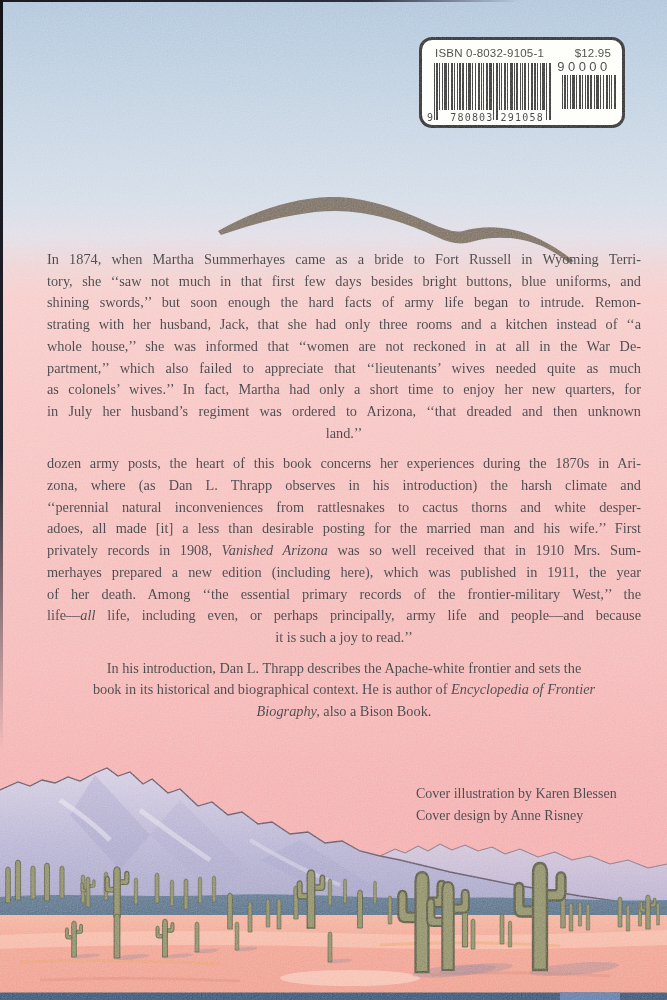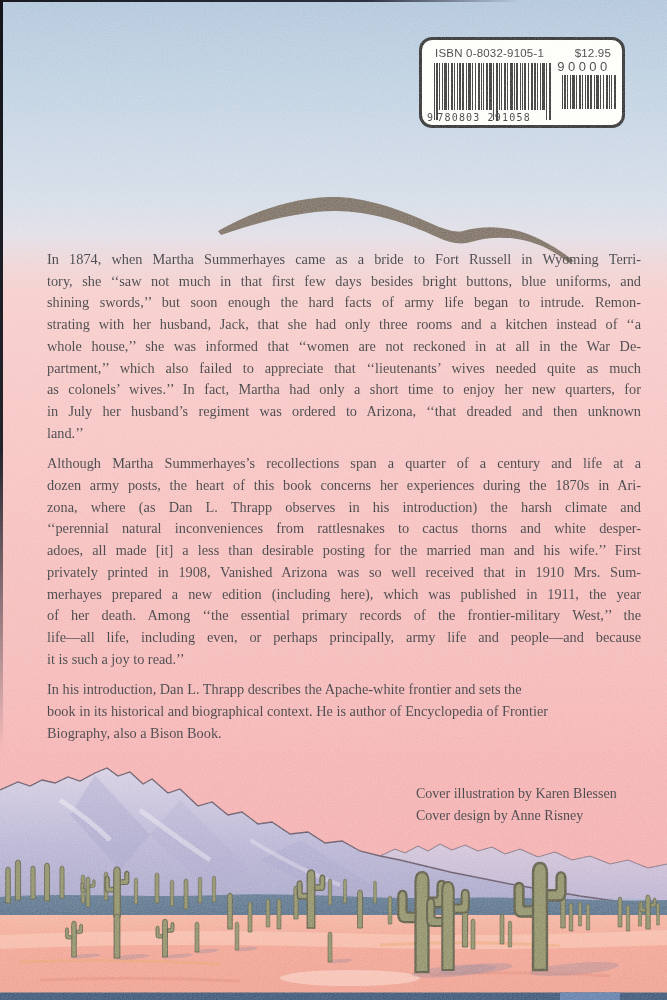--- a/index.html
+++ b/index.html
@@ -24,32 +24,32 @@
     font-family:"Liberation Sans",sans-serif;font-size:11.5px;color:#141414;letter-spacing:.2px;text-align:right;}
   .bc-90000{position:absolute;top:19px;left:129px;width:66px;text-align:center;
     font-family:"Liberation Sans",sans-serif;font-size:13px;letter-spacing:3.5px;color:#141414;}
   .bars{position:absolute;}
   .bars span{position:absolute;top:0;background:#151515;height:100%;display:block;}
   .bars span.tall{height:121%;}
   .ean-bars{left:12px;top:23px;width:118px;height:47px;}
   .supp-bars{left:140px;top:35px;width:54px;height:34px;}
   .ean-digits{position:absolute;left:5px;top:72px;width:132px;display:flex;
     font-family:"DejaVu Sans Mono",monospace;font-size:10px;color:#141414;letter-spacing:1.2px;}
-  .ean-digits .g1{margin-left:3px;} .ean-digits .g2{margin-left:7px;}
+  .ean-digits .g1{margin-left:16px;} .ean-digits .g2{margin-left:7px;}
 
   
   .bird{position:absolute;left:195px;top:185px;}
 
   
   .blurb{position:absolute;left:47px;top:249px;width:594px;color:#17171c;
     font-size:14.3px;line-height:21.7px;overflow:hidden;}
   .para + .para{margin-top:9px;}
   .line{text-align:justify;text-align-last:justify;white-space:normal;}
-  .line.no-just{text-align:left;text-align-last:auto;}
-  .it{}
+  .line.no-just{text-align:center;text-align-last:auto;}
+  .it{font-style:italic;}
 
   
   .credits{position:absolute;left:416px;top:783px;font-size:14px;line-height:21.5px;color:#17171c;}
 
   
   .landscape{position:absolute;left:0;top:740px;}
 
   
   .grain{position:absolute;left:0;top:0;pointer-events:none;}
 </style>
@@ -152,26 +152,25 @@
         <div class="line"><span>tory, she ‘‘saw not much in that first few days besides bright buttons, blue uniforms, and</span></div>
         <div class="line"><span>shining swords,’’ but soon enough the hard facts of army life began to intrude. Remon-</span></div>
         <div class="line"><span>strating with her husband, Jack, that she had only three rooms and a kitchen instead of ‘‘a</span></div>
         <div class="line"><span>whole house,’’ she was informed that ‘‘women are not reckoned in at all in the War De-</span></div>
         <div class="line"><span>partment,’’ which also failed to appreciate that ‘‘lieutenants’ wives needed quite as much</span></div>
         <div class="line"><span>as colonels’ wives.’’ In fact, Martha had only a short time to enjoy her new quarters, for</span></div>
         <div class="line"><span>in July her husband’s regiment was ordered to Arizona, ‘‘that dreaded and then unknown</span></div>
         <div class="line no-just"><span>land.’’</span></div>
       </div>
       <div class="para">
-        <div class="line"><span>Although Martha Summerhayes’s recollections span a quarter of a century and life at a</span></div>
         <div class="line"><span>dozen army posts, the heart of this book concerns her experiences during the 1870s in Ari-</span></div>
         <div class="line"><span>zona, where (as Dan L. Thrapp observes in his introduction) the harsh climate and</span></div>
         <div class="line"><span>‘‘perennial natural inconveniences from rattlesnakes to cactus thorns and white desper-</span></div>
         <div class="line"><span>adoes, all made [it] a less than desirable posting for the married man and his wife.’’ First</span></div>
-        <div class="line"><span>privately printed in 1908, </span><span class="it">Vanished Arizona</span><span> was so well received that in 1910 Mrs. Sum-</span></div>
+        <div class="line"><span>privately records in 1908, </span><span class="it">Vanished Arizona</span><span> was so well received that in 1910 Mrs. Sum-</span></div>
         <div class="line"><span>merhayes prepared a new edition (including here), which was published in 1911, the year</span></div>
         <div class="line"><span>of her death. Among ‘‘the essential primary records of the frontier-military West,’’ the</span></div>
         <div class="line"><span>life—</span><span class="it">all</span><span> life, including even, or perhaps principally, army life and people—and because</span></div>
         <div class="line no-just"><span>it is such a joy to read.’’</span></div>
       </div>
       <div class="para">
         <div class="line no-just"><span>In his introduction, Dan L. Thrapp describes the Apache-white frontier and sets the</span></div>
         <div class="line no-just"><span>book in its historical and biographical context. He is author of </span><span class="it">Encyclopedia of Frontier</span></div>
         <div class="line no-just"><span class="it">Biography,</span><span> also a Bison Book.</span></div>
       </div>

